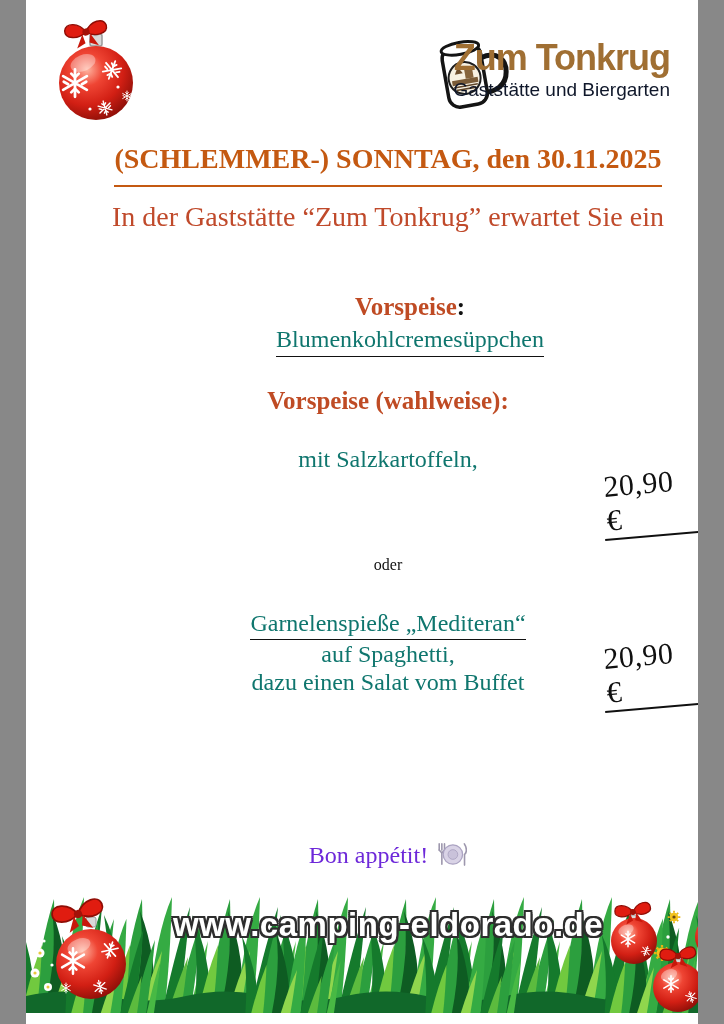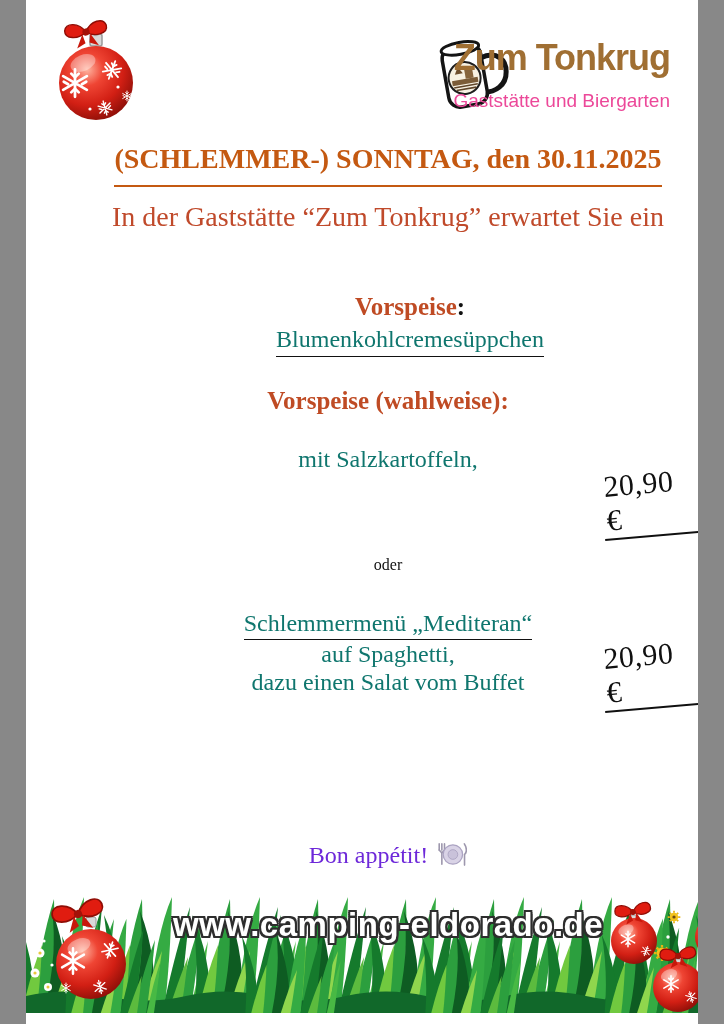--- a/index.html
+++ b/index.html
@@ -11,21 +11,21 @@
   }
   .abs { position:absolute; }
   .cblock { position:absolute; left:0; width:724px; text-align:center; }
 
   
   .ornament-top { left:16px; top:10px; width:102px; height:114px; }
   .logo-mug { left:404px; top:34px; width:88px; height:82px; }
   .logo-text { right:28px; top:40px; text-align:right;
     font-family:"Liberation Sans","DejaVu Sans",sans-serif; }
   .logo-title { font-size:36px; font-weight:bold; color:#a06f33; letter-spacing:-1px; line-height:1; }
-  .logo-subtitle { font-size:19px; color:#ec4899; margin-top:14px; letter-spacing:0px; }
+  .logo-subtitle { font-size:19px; color:#0f172a; margin-top:3px; letter-spacing:0px; }
 
   
   .title { top:143px; font-size:28px; font-weight:bold; color:#c45911; }
   .title .ul { display:inline-block; border-bottom:2px solid #c45911; padding-bottom:10px; }
 
   
   .intro { top:201px; font-size:28px; color:#c04a2b; line-height:31px; }
 
   
   .sec-head { font-size:25px; font-weight:bold; color:#bf4b24; }
@@ -138,21 +138,21 @@
   </div>
 
   <div class="cblock b-dish1 dish">
     <div>mit Salzkartoffeln,</div>
   </div>
   <div class="price price-1">20,90 €</div>
 
   <div class="cblock b-oder">oder</div>
 
   <div class="cblock b-dish2 dish">
-    <div><span class="u">Schlemmermenü „Mediteran“</span></div>
+    <div><span class="u">Garnelenspieße „Mediteran“</span></div>
     <div>auf Spaghetti,</div>
     <div>dazu einen Salat vom Buffet</div>
   </div>
   <div class="price price-2">20,90 €</div>
 
 
   <div class="cblock b-bon">
     <span>Bon appétit!</span><span class="emoji">
       <svg viewBox="0 0 34 28" width="30" height="25">
         <g stroke="#9d97ad" stroke-width="1.8" stroke-linecap="round" fill="none">

